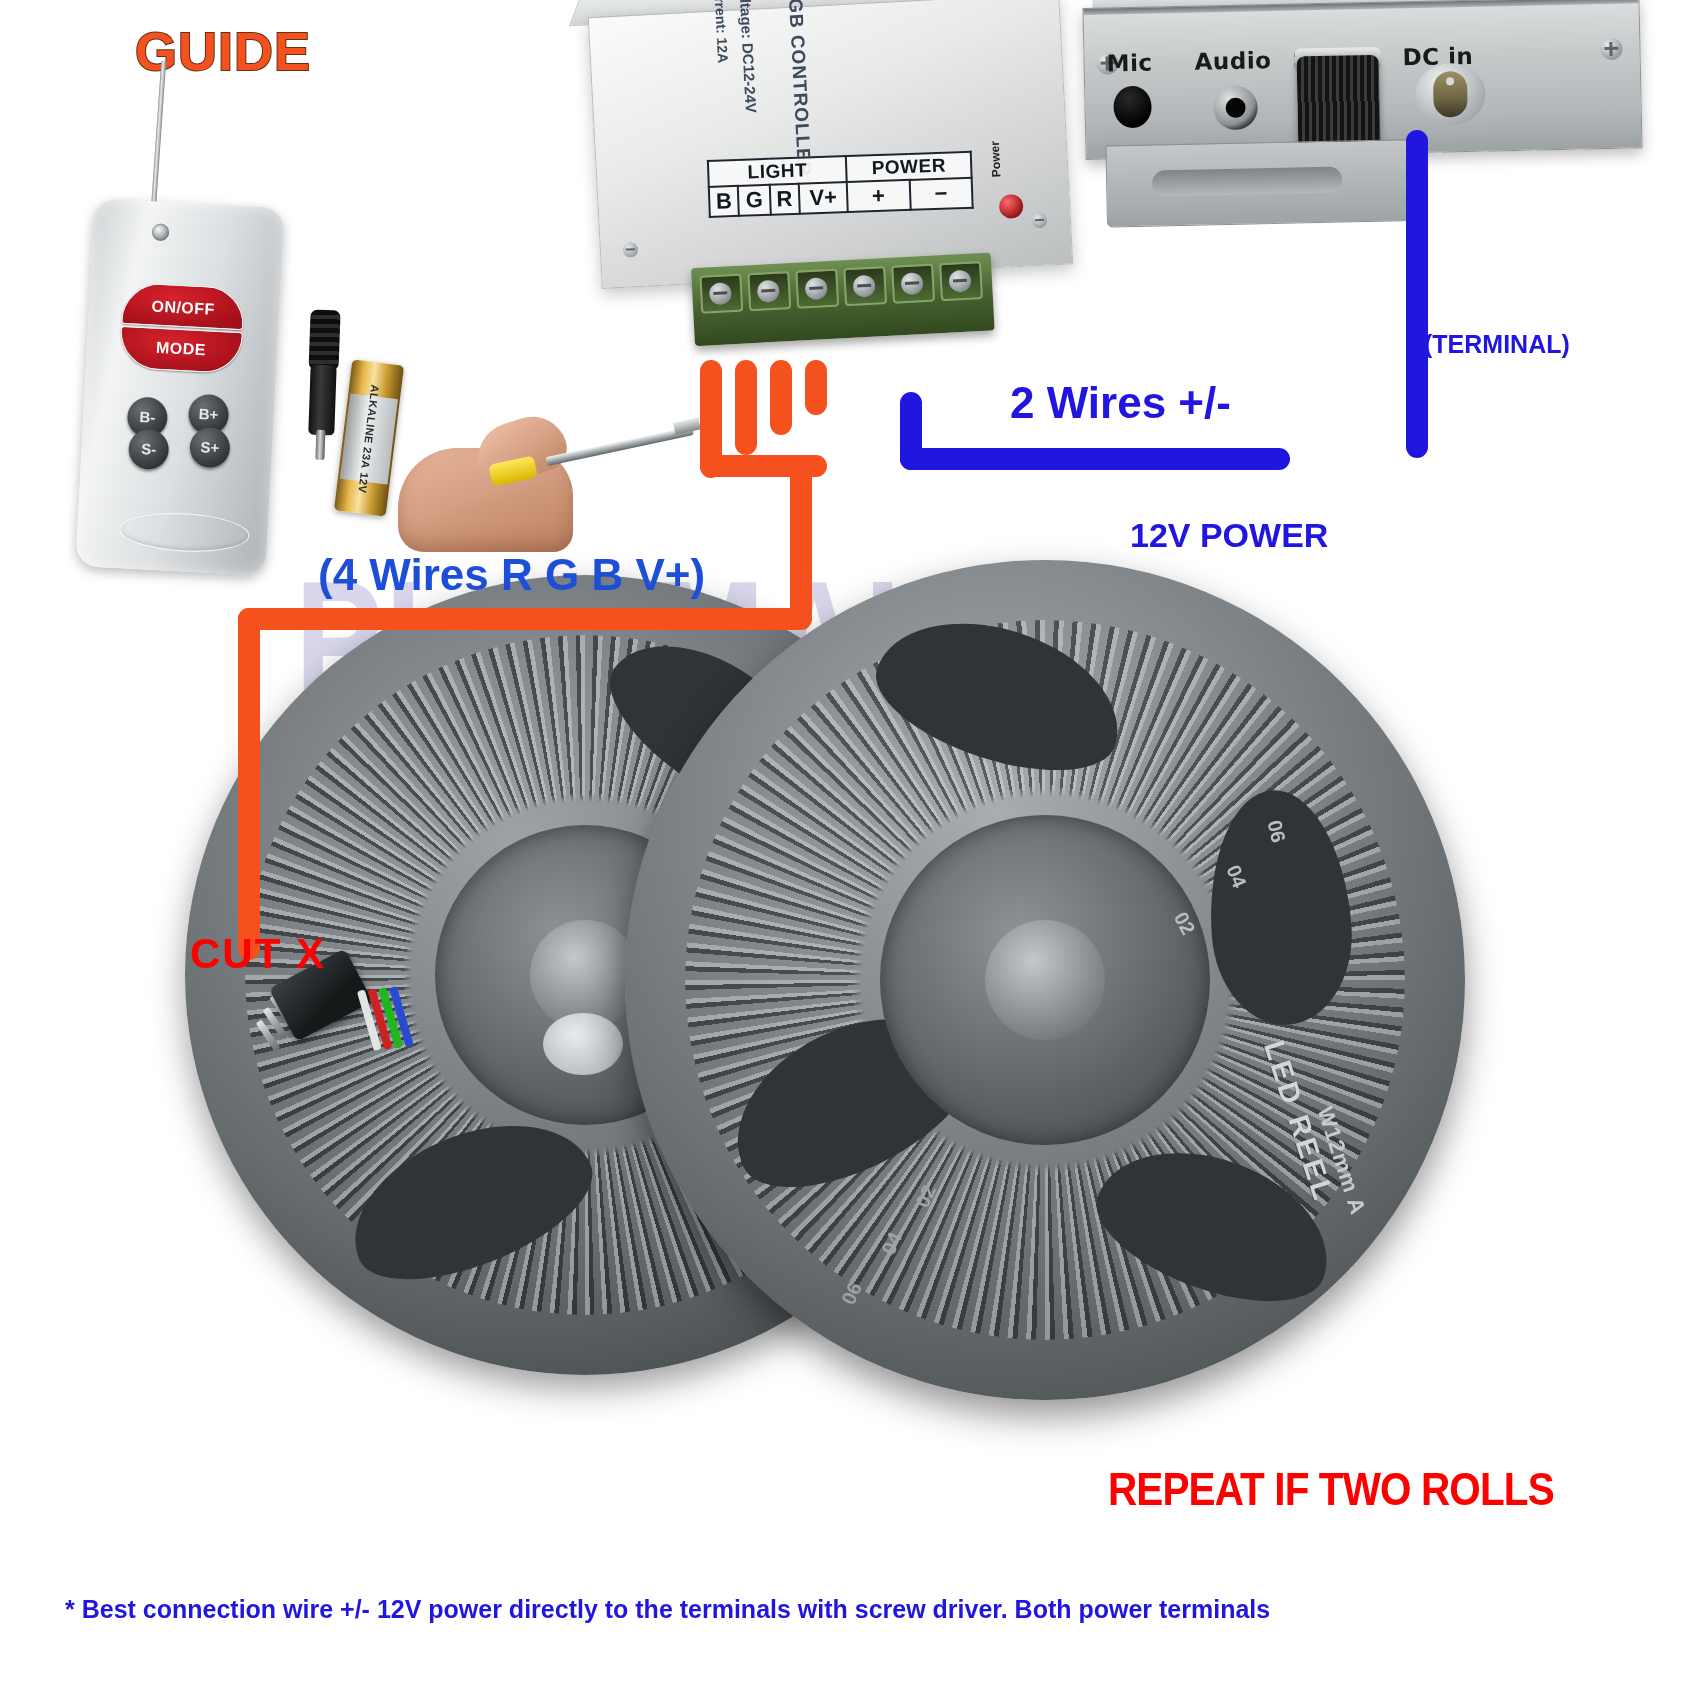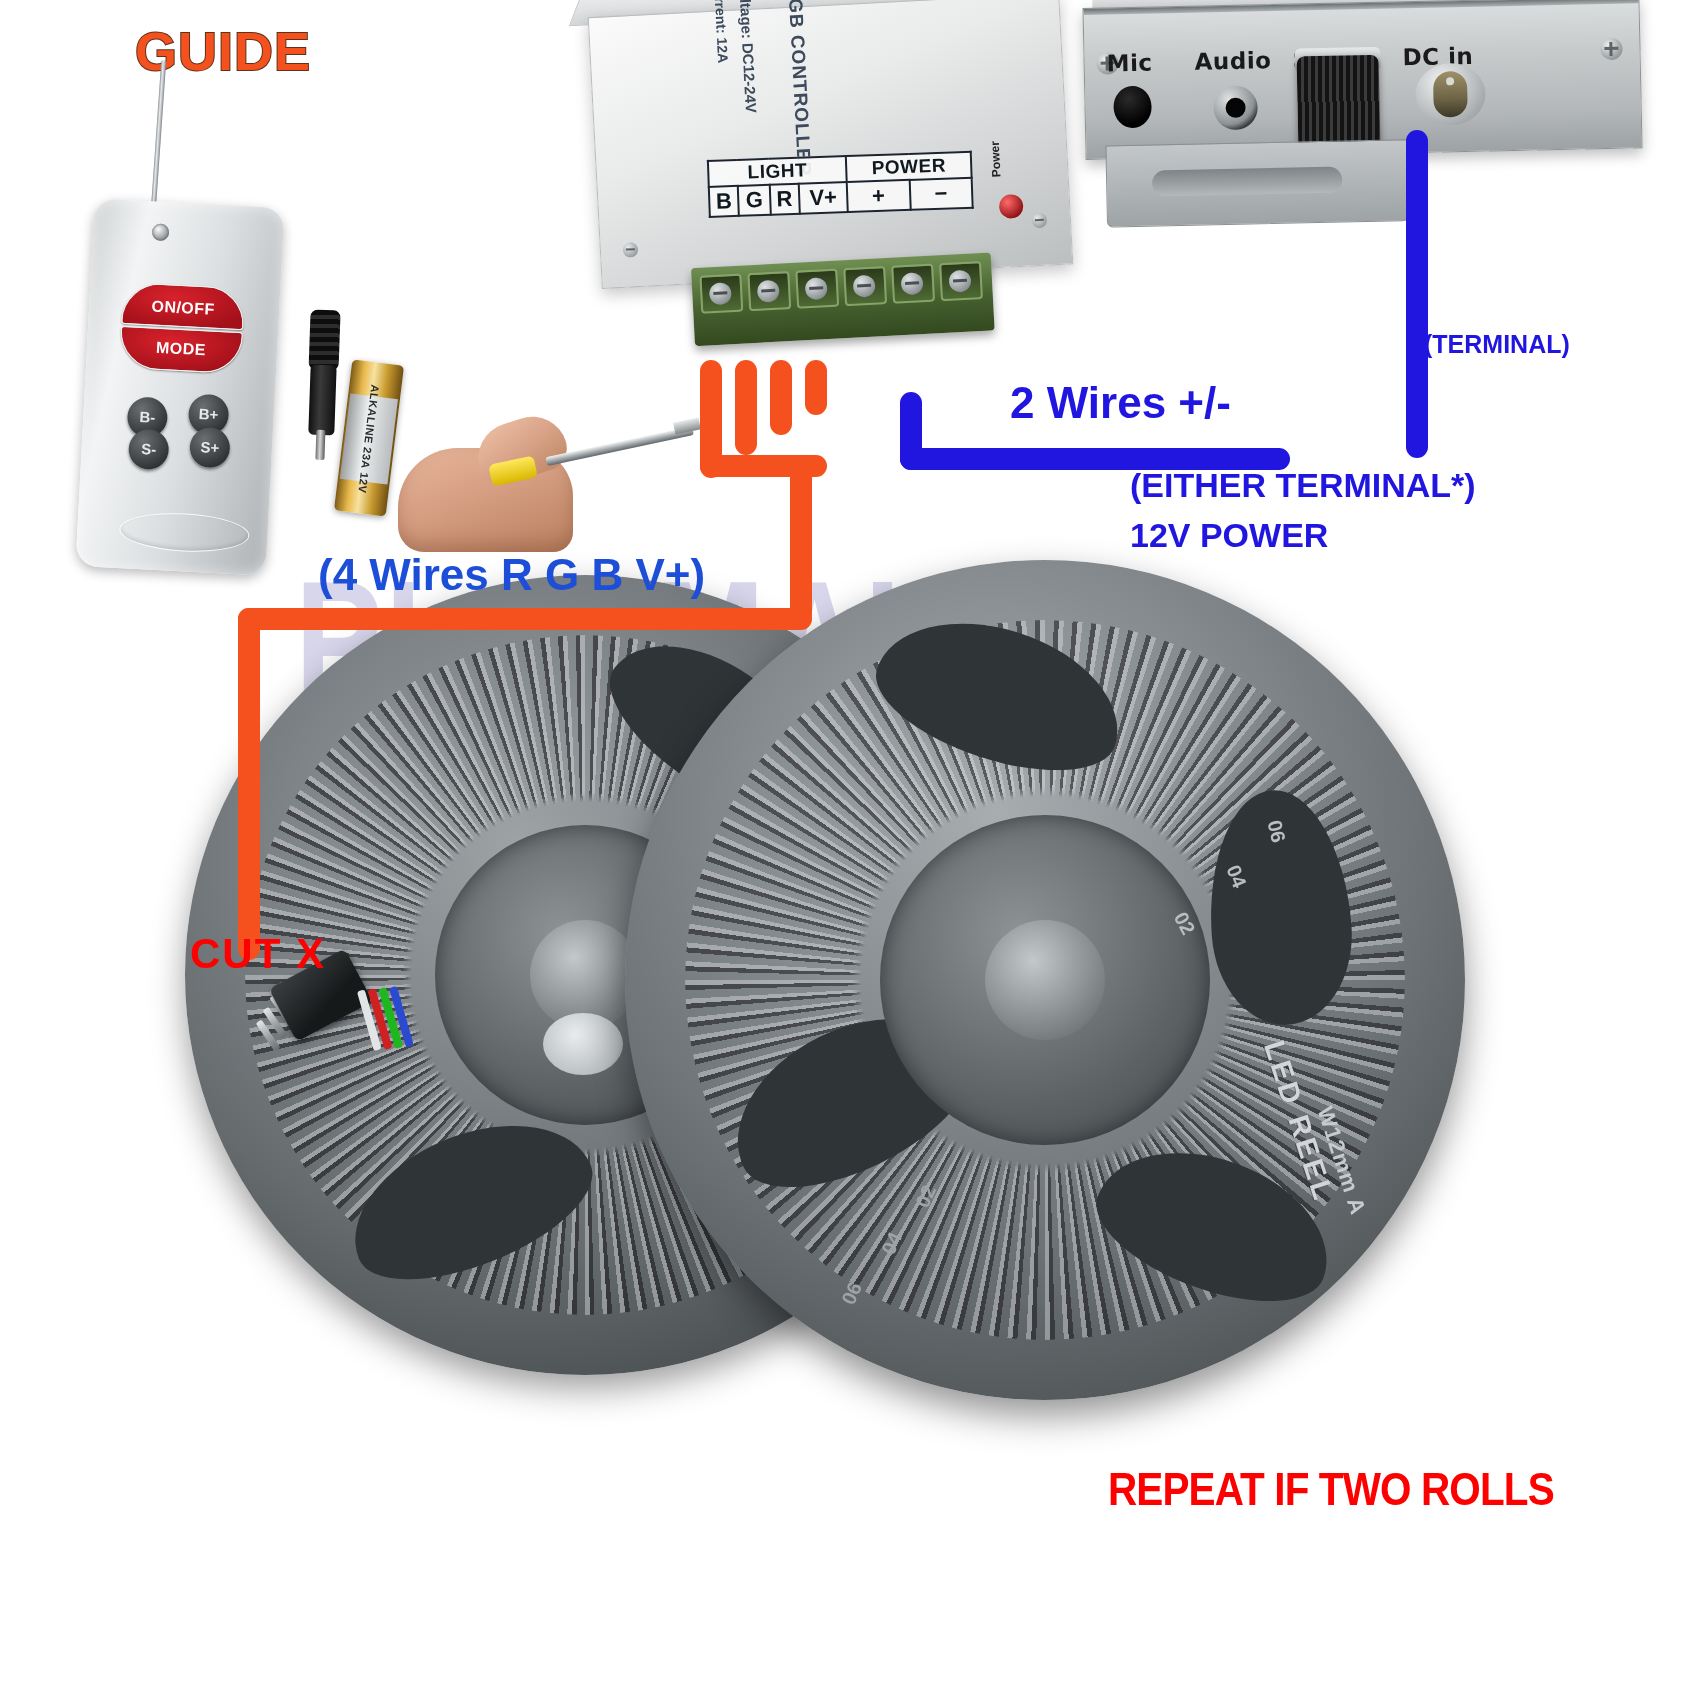--- a/index.html
+++ b/index.html
@@ -397,21 +397,21 @@
   <div class="bar orange abs" style="left:238px;top:608px;width:574px;height:22px;"></div>
   <div class="bar orange abs" style="left:238px;top:608px;width:22px;height:352px;"></div>
 
   <div class="bar blue abs" style="left:900px;top:392px;width:22px;height:78px;"></div>
   <div class="bar blue abs" style="left:900px;top:448px;width:390px;height:22px;"></div>
   <div class="bar blue abs" style="left:1406px;top:130px;width:22px;height:328px;"></div>
 
   <div id="lbl-4wires" class="txt t-orange nosel">(4 Wires R G B V+)</div>
   <div id="lbl-2wires" class="txt t-blue nosel">2 Wires +/-</div>
   <div id="lbl-optional" class="txt t-blue nosel">(TERMINAL)</div>
-  <div id="lbl-either" class="txt t-blue nosel">(EITHER TERMINAL*)</div>
   <div id="lbl-12v" class="txt t-blue nosel">12V POWER</div>
   <div id="lbl-cut" class="txt t-red nosel">CUT  X</div>
   <div id="lbl-repeat" class="txt t-red nosel">REPEAT IF TWO ROLLS</div>
 
   <div id="footnote" class="txt t-blue nosel">
+    <div>* Best connection wire +/- 12V power directly to the terminals with screw driver. Both power terminals</div>
   </div>
 
 </div>
 
 </body></html>

